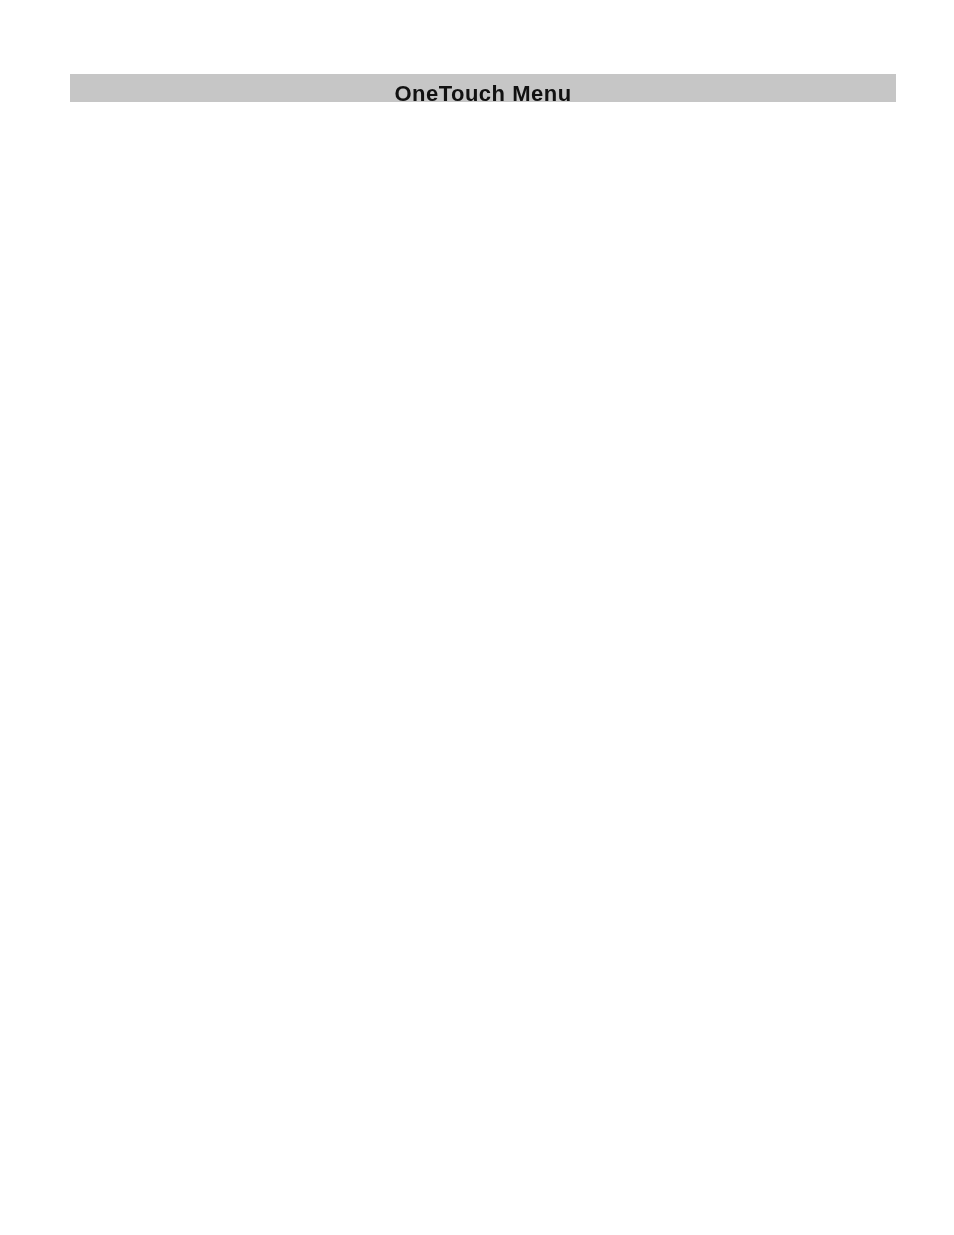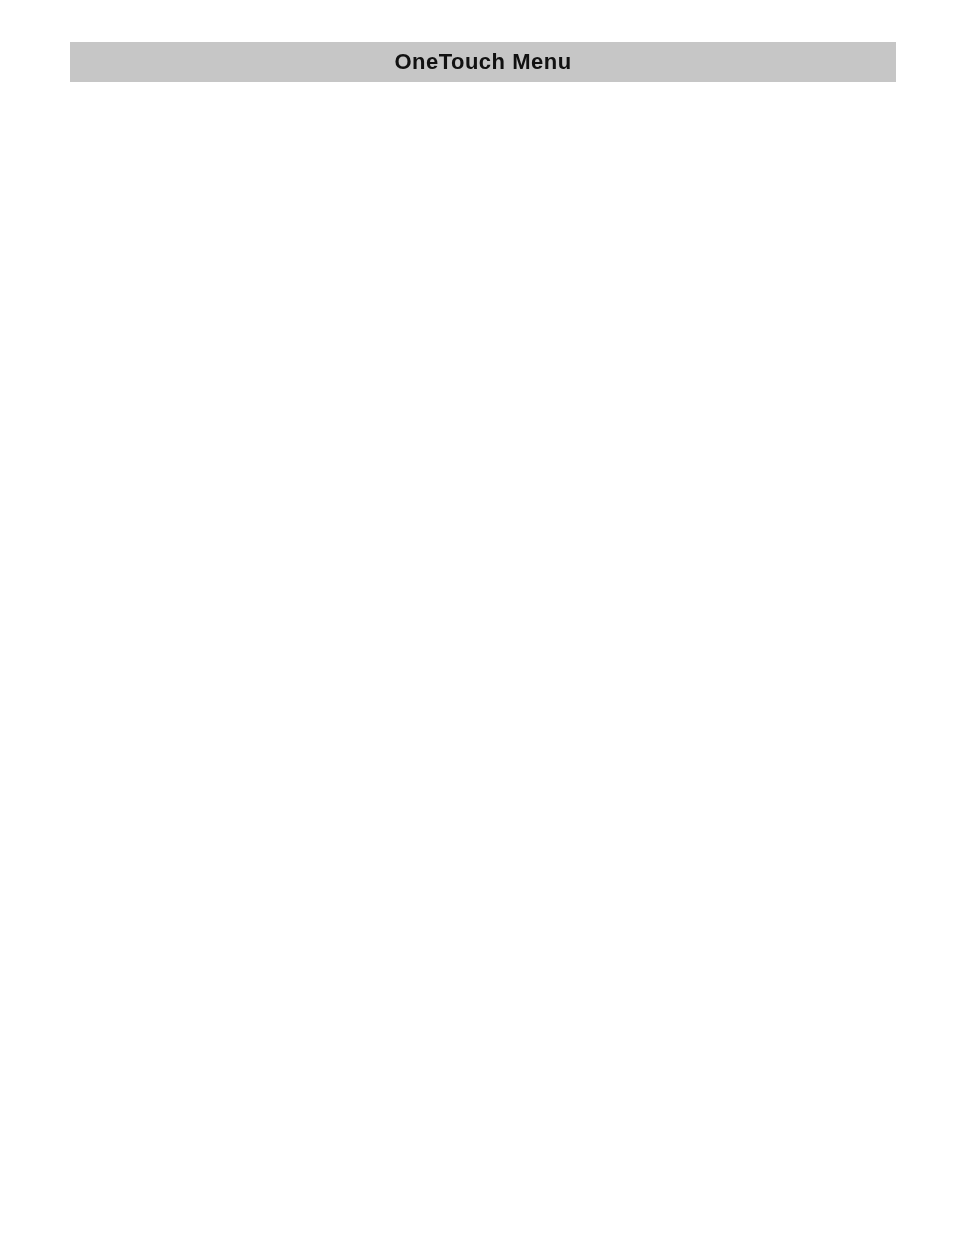--- a/index.html
+++ b/index.html
@@ -8,27 +8,28 @@
     background: #fff;
     font-family: Arial, Helvetica, sans-serif;
     width: 954px;
   }
   .page {
     padding: 42px 58px 100px 70px;
     position: relative;
   }
   .header-bar {
     background: #c6c6c6;
-    height: 40px;
+    height: 28px;
     line-height: 40px;
     text-align: center;
     font-size: 22px;
     font-weight: 700;
     color: #111;
     letter-spacing: 0.5px;
+    margin-top: 32px;
   }
 
   
   .ot-icon {
     display: inline-block;
     width: 32px; height: 18px;
     vertical-align: -4px;
     background: linear-gradient(to right, #0b0b0b 0%, #0b0b0b 60%, #2b3a57 100%);
     border-radius: 3px;
     position: relative;

